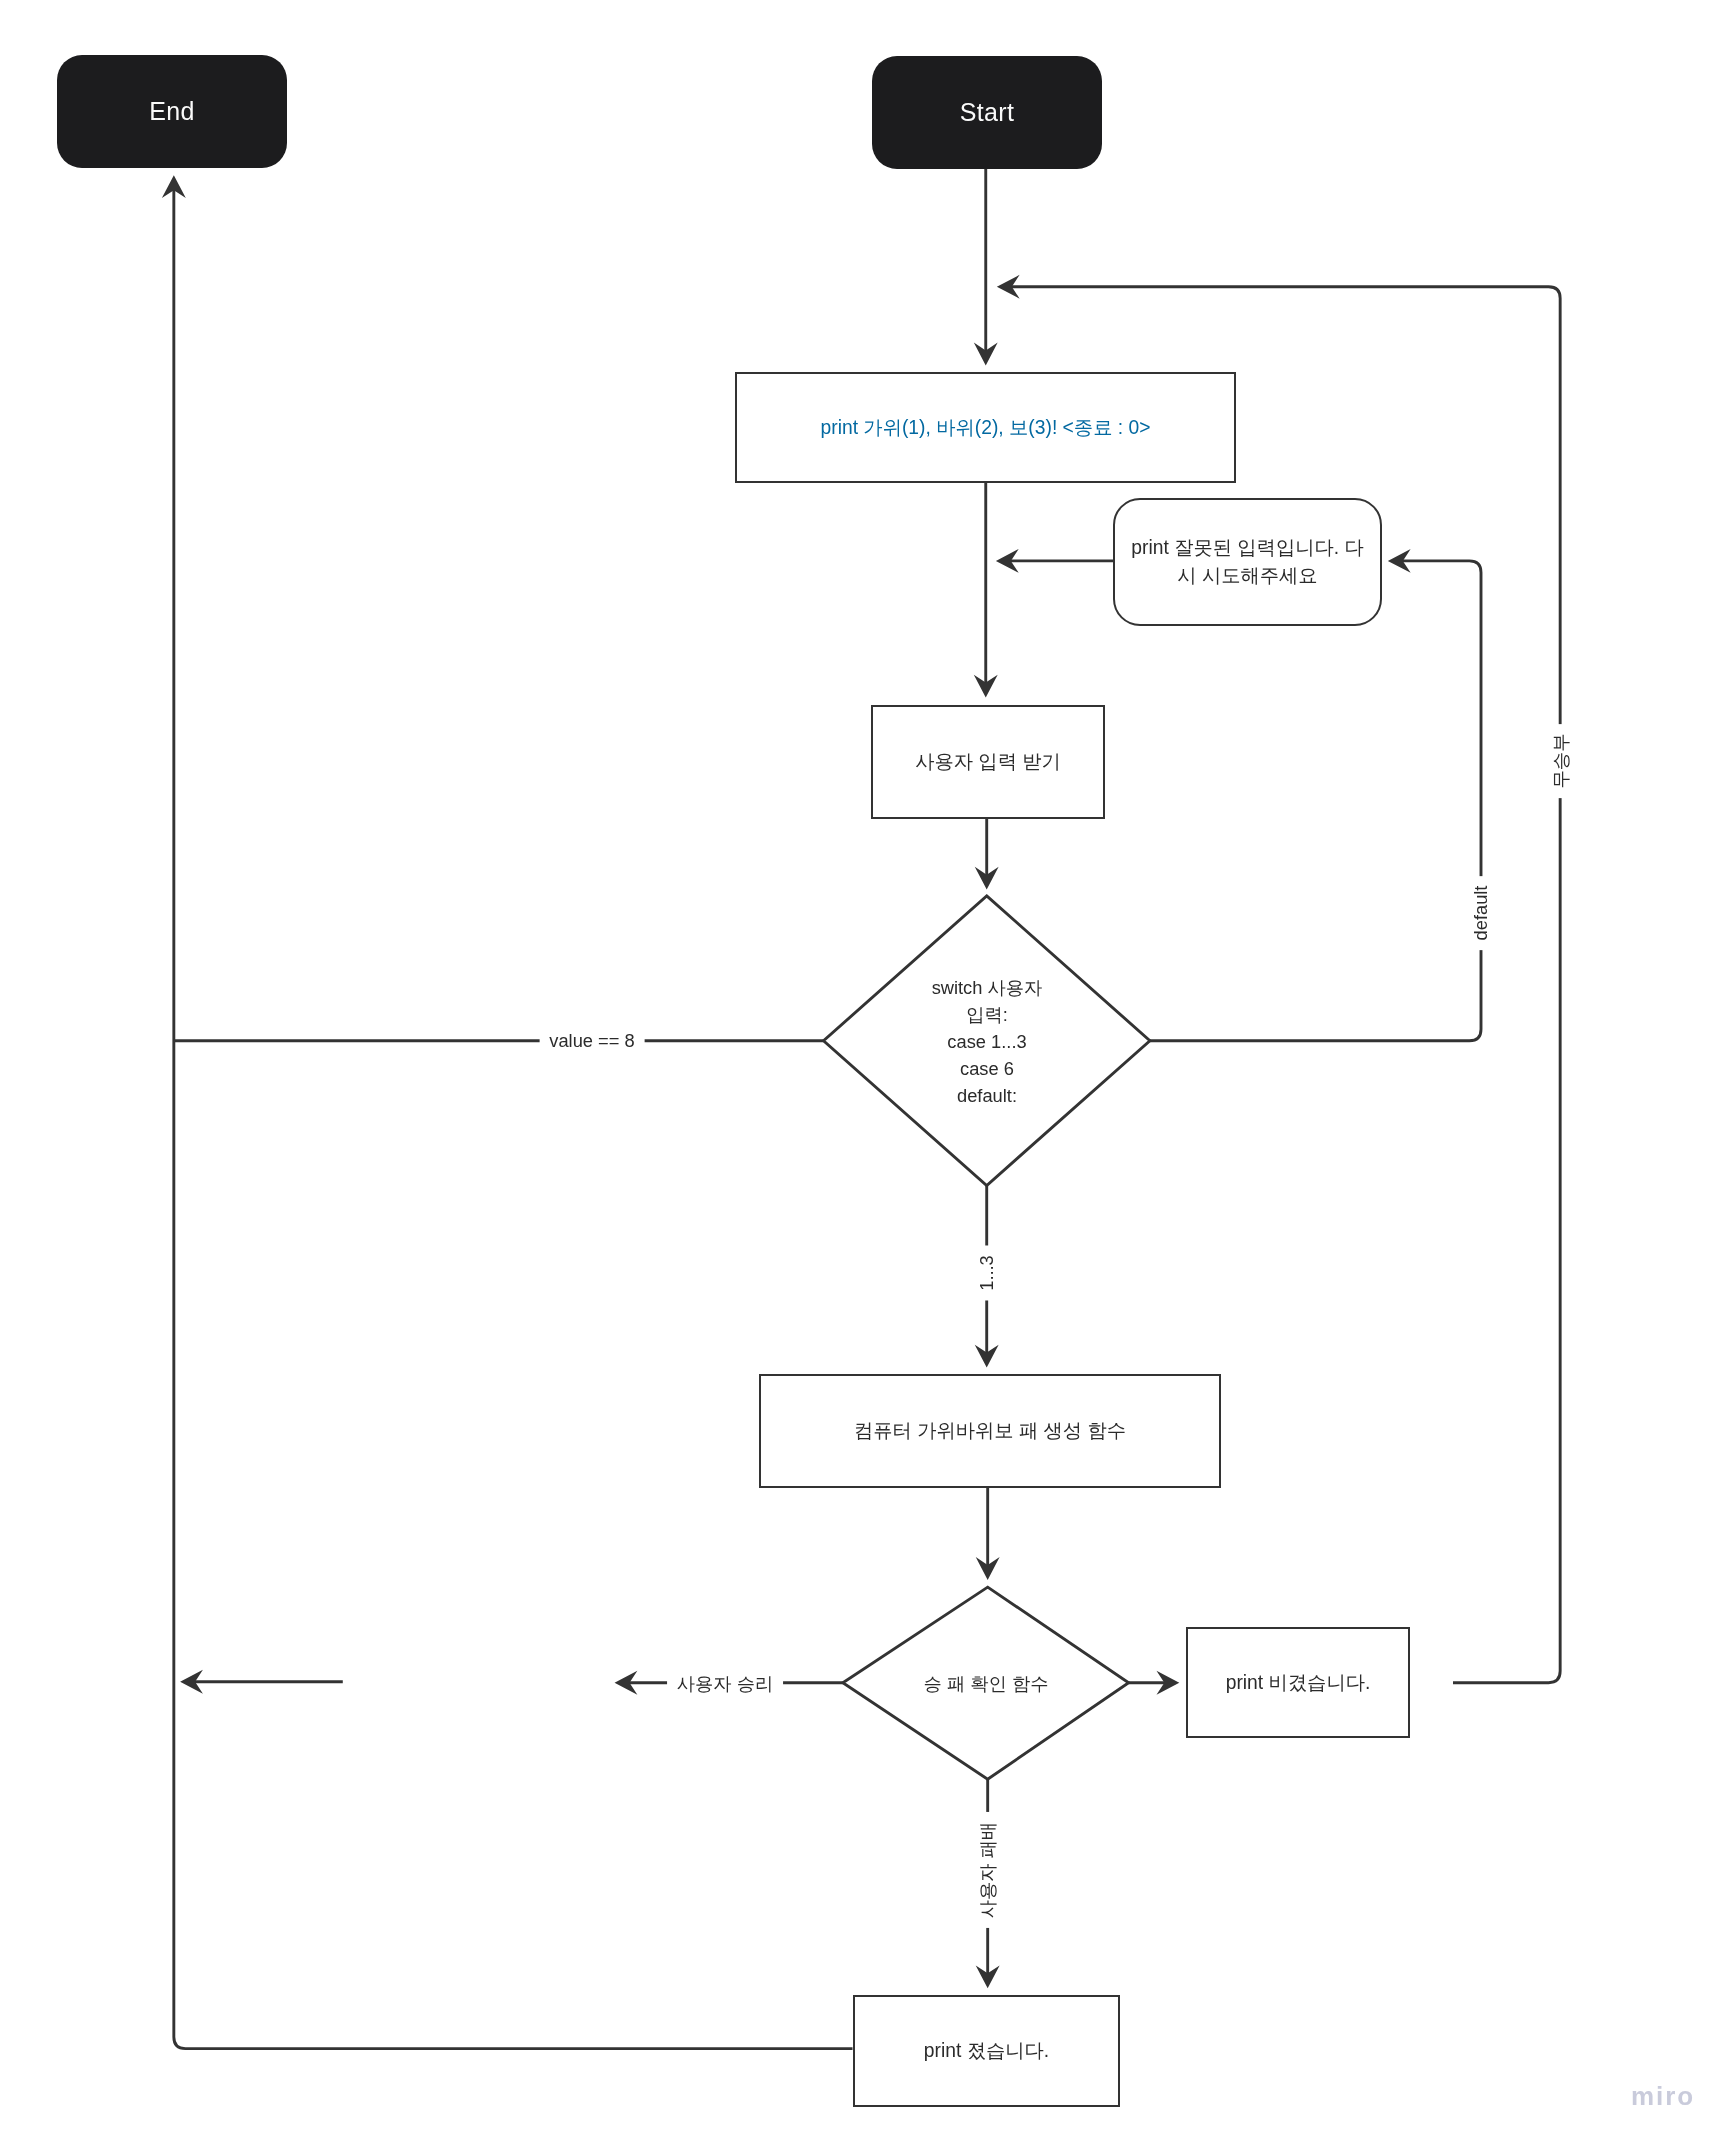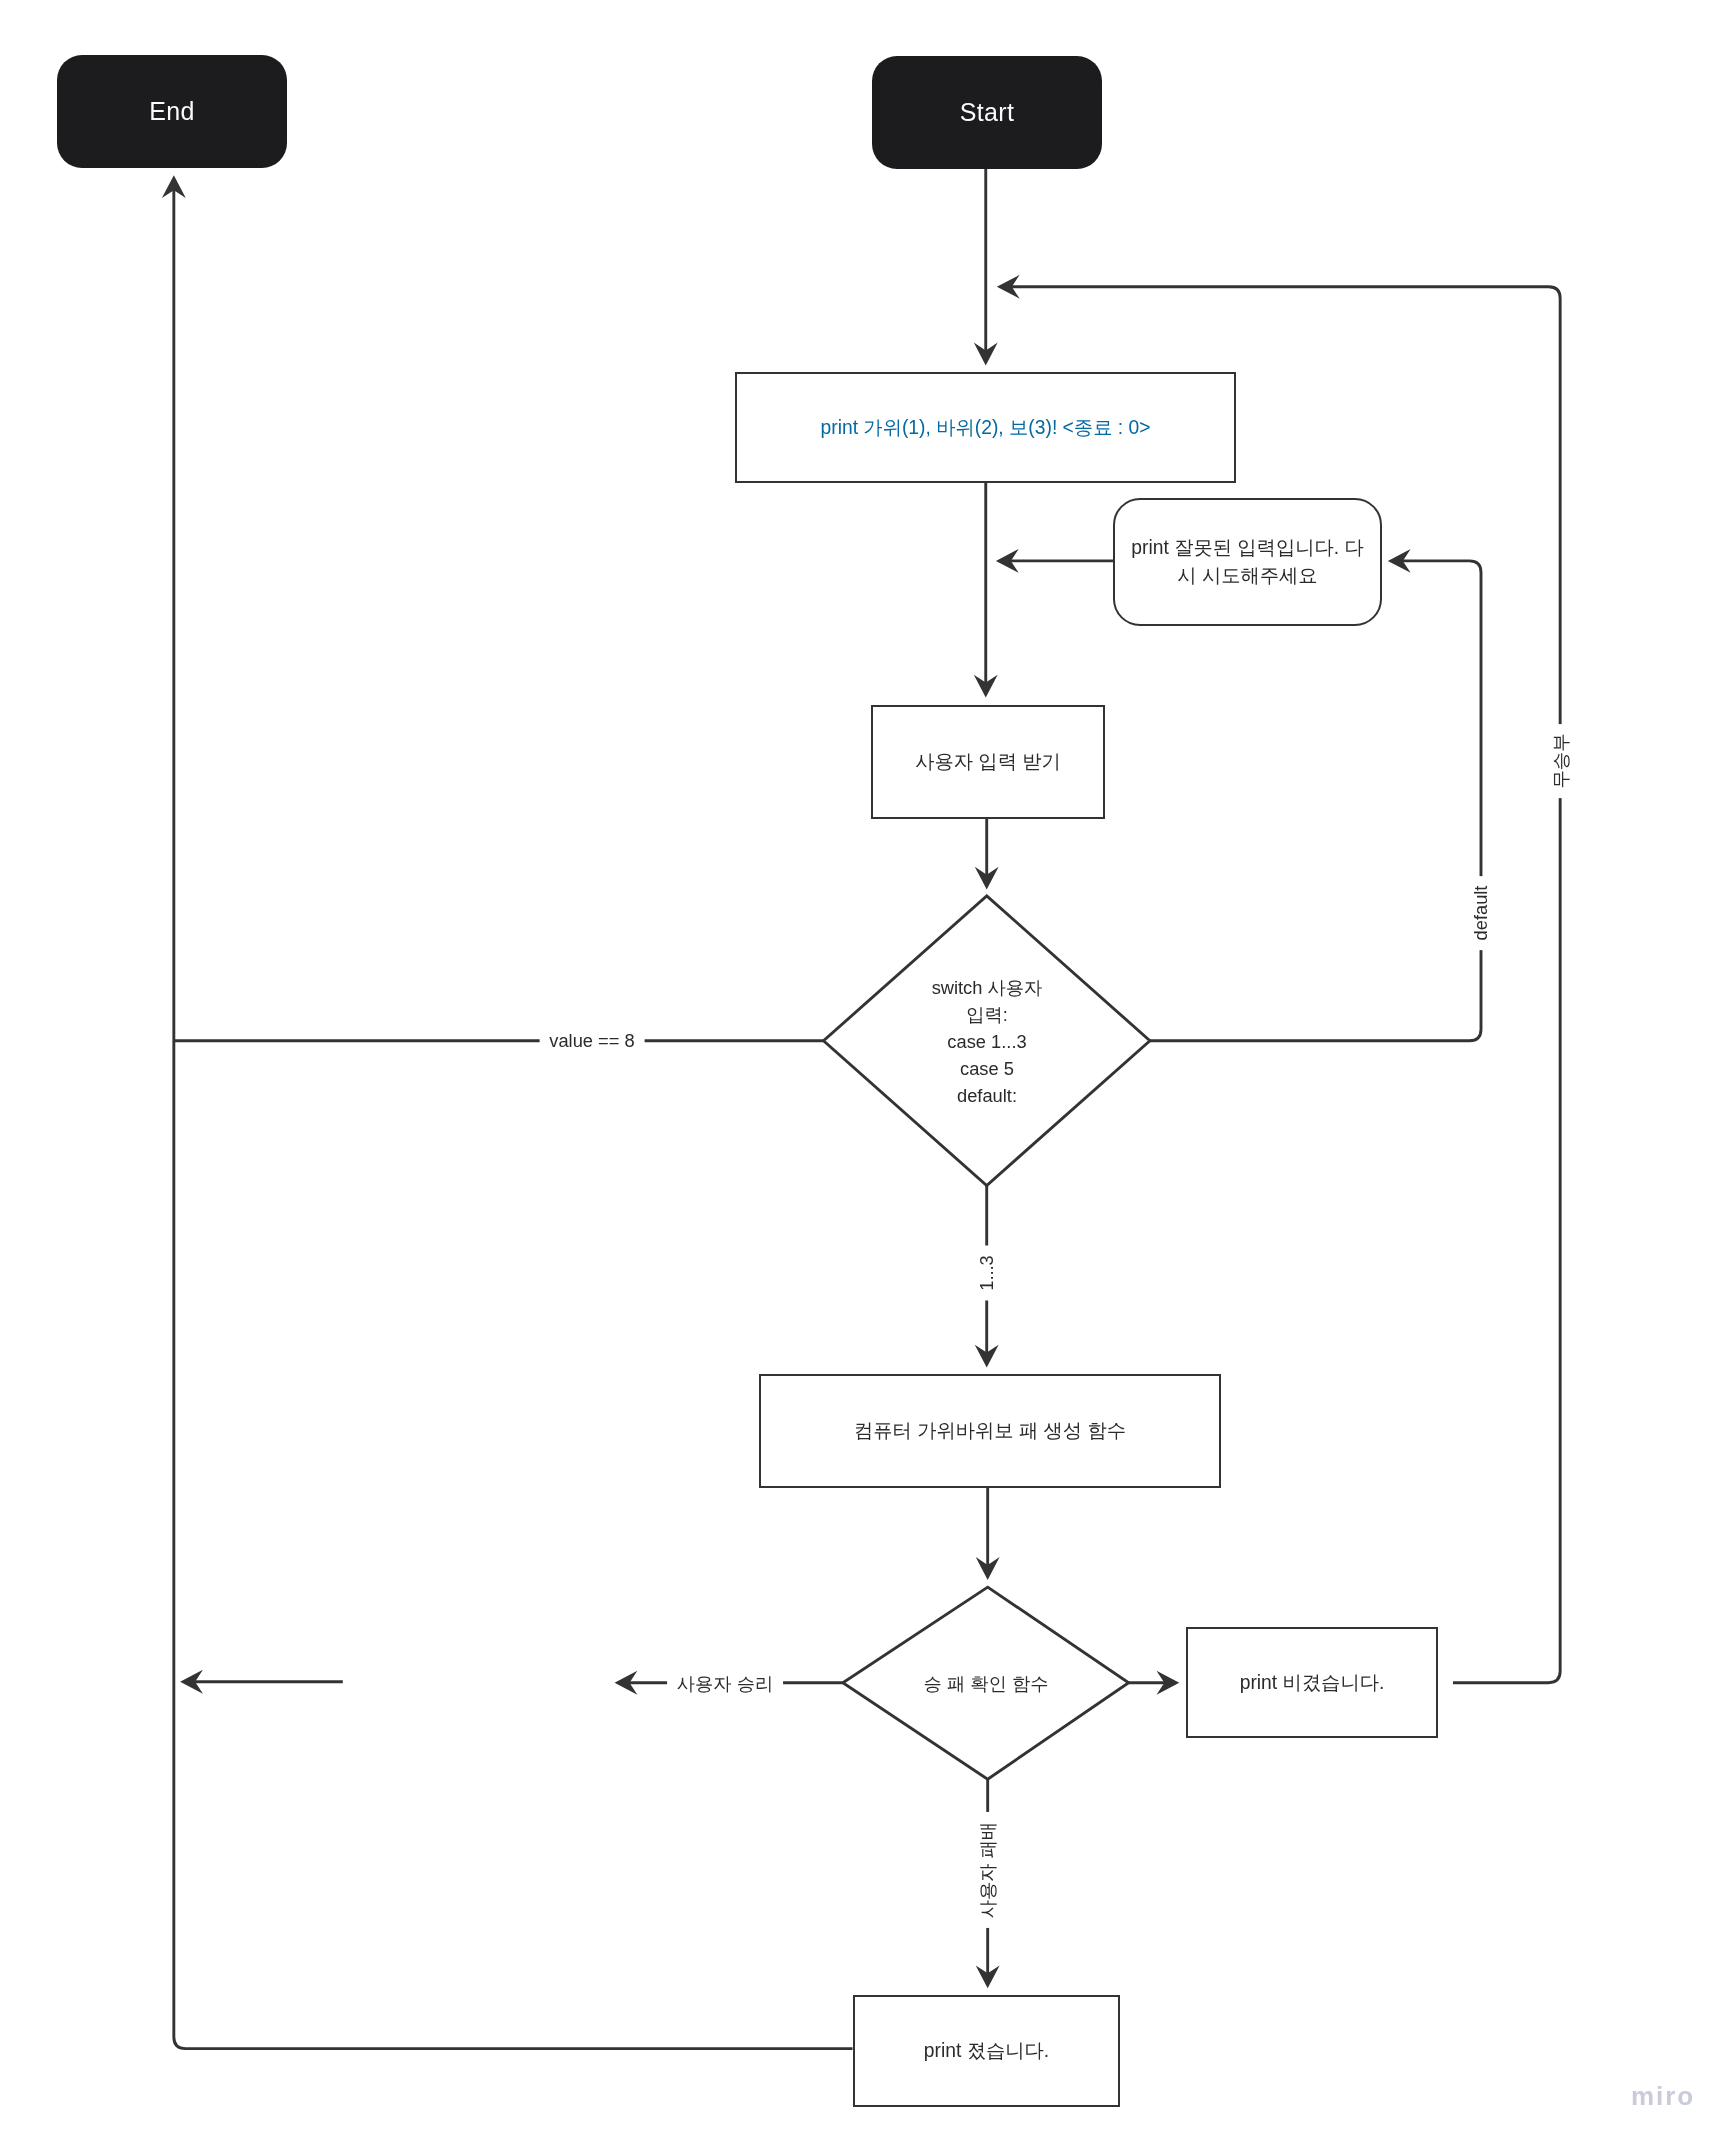--- a/index.html
+++ b/index.html
@@ -129,32 +129,32 @@
 
   <div class="node process" style="left:871px;top:705px;width:234px;height:114px;">
     <span>사용자 입력 받기</span>
   </div>
 
   <div class="node process" style="left:759px;top:1374px;width:462px;height:114px;">
     <span>컴퓨터 가위바위보 패 생성 함수</span>
   </div>
 
 
-  <div class="node process" style="left:1186px;top:1627px;width:252px;height:111px;">
+  <div class="node process" style="left:1186px;top:1627px;width:224px;height:111px;">
     <span>print 비겼습니다.</span>
   </div>
 
   <div class="node process" style="left:853px;top:1995px;width:267px;height:112px;">
     <span>print 졌습니다.</span>
   </div>
 
   <div class="diamond-label" style="left:987px;top:1041px;width:251px;">switch 사용자
 입력:
 case 1...3
-case 5
+case 6
 default:</div>
   <div class="diamond-label" style="left:986px;top:1683px;width:251px;">승 패 확인 함수</div>
 
   <div class="edge-label" style="left:592px;top:1041px;">value == 8</div>
   <div class="edge-label vertical" style="left:1481px;top:913px;">default</div>
   <div class="edge-label vertical" style="left:1560px;top:761px;">무승부</div>
   <div class="edge-label vertical" style="left:987px;top:1273px;">1...3</div>
   <div class="edge-label" style="left:725px;top:1683px;">사용자 승리</div>
   <div class="edge-label vertical" style="left:987px;top:1870px;">사용자 패배</div>
 

